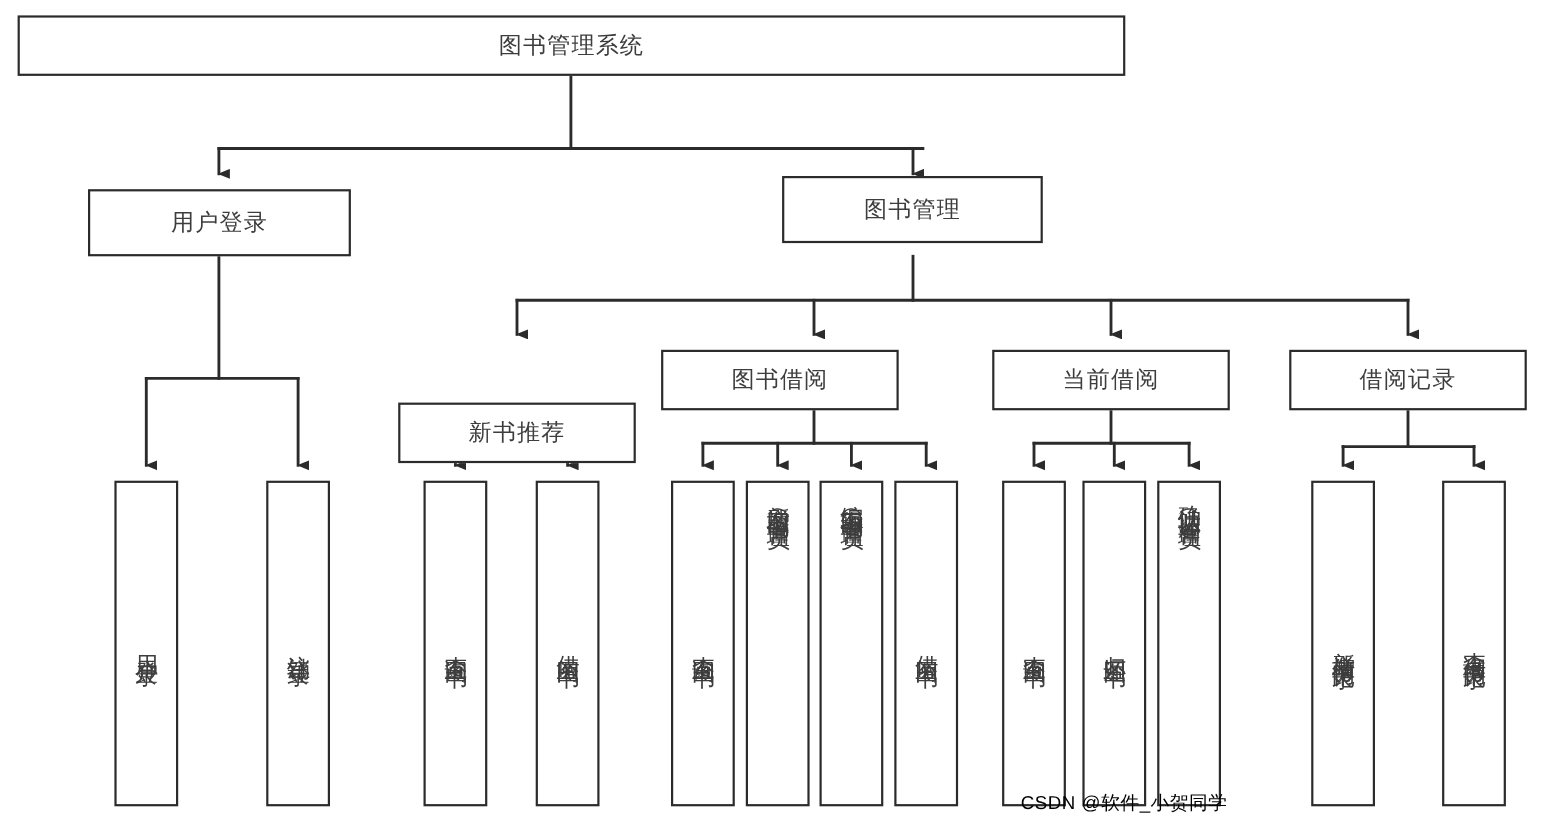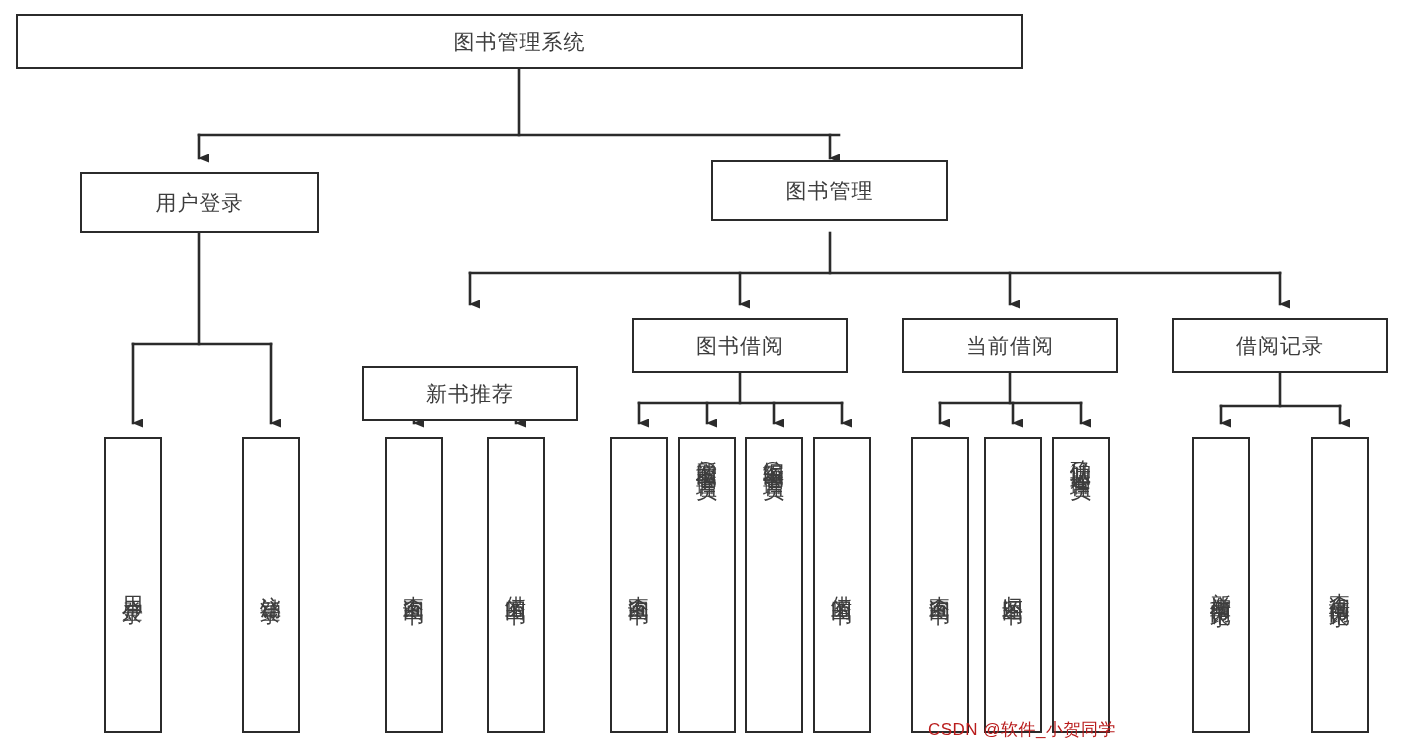--- a/index.html
+++ b/index.html
@@ -59,21 +59,21 @@
   }
   .node.vert.centered {
     align-items: center;
     padding-top: 0;
   }
   #watermark {
     position: absolute;
     right: 8px;
     bottom: 6px;
     font-size: 17px;
-    color: #b91c1c;
+    color: #000000;
     white-space: nowrap;
     letter-spacing: 0.5px;
   }
 </style>
 </head>
 <body>
 
 <div id="diagram-root">
 
   <svg class="wires" viewBox="0 0 1405 747" xmlns="http://www.w3.org/2000/svg">
@@ -133,21 +133,21 @@
   <div class="node horiz" style="left:80px; top:172px; width:239px; height:61px;">
     <span class="node-label">用户登录</span>
   </div>
   <div class="node horiz" style="left:711px; top:160px; width:237px; height:61px;">
     <span class="node-label">图书管理</span>
   </div>
 
   <div class="node horiz" style="left:362px; top:318px; width:216px; height:55px;margin-top:48px;">
     <span class="node-label">新书推荐</span>
   </div>
-  <div class="node horiz" style="left:632px; top:318px; width:216px; height:55px;text-align:right;">
+  <div class="node horiz" style="left:601px; top:318px; width:216px; height:55px;text-align:right;">
     <span class="node-label">图书借阅</span>
   </div>
   <div class="node horiz" style="left:902px; top:318px; width:216px; height:55px;text-align:right;">
     <span class="node-label">当前借阅</span>
   </div>
   <div class="node horiz" style="left:1172px; top:318px; width:216px; height:55px;text-align:center;">
     <span class="node-label">借阅记录</span>
   </div>
 
   <div class="node vert centered" style="left:104px; top:437px; width:58px; height:296px;">

